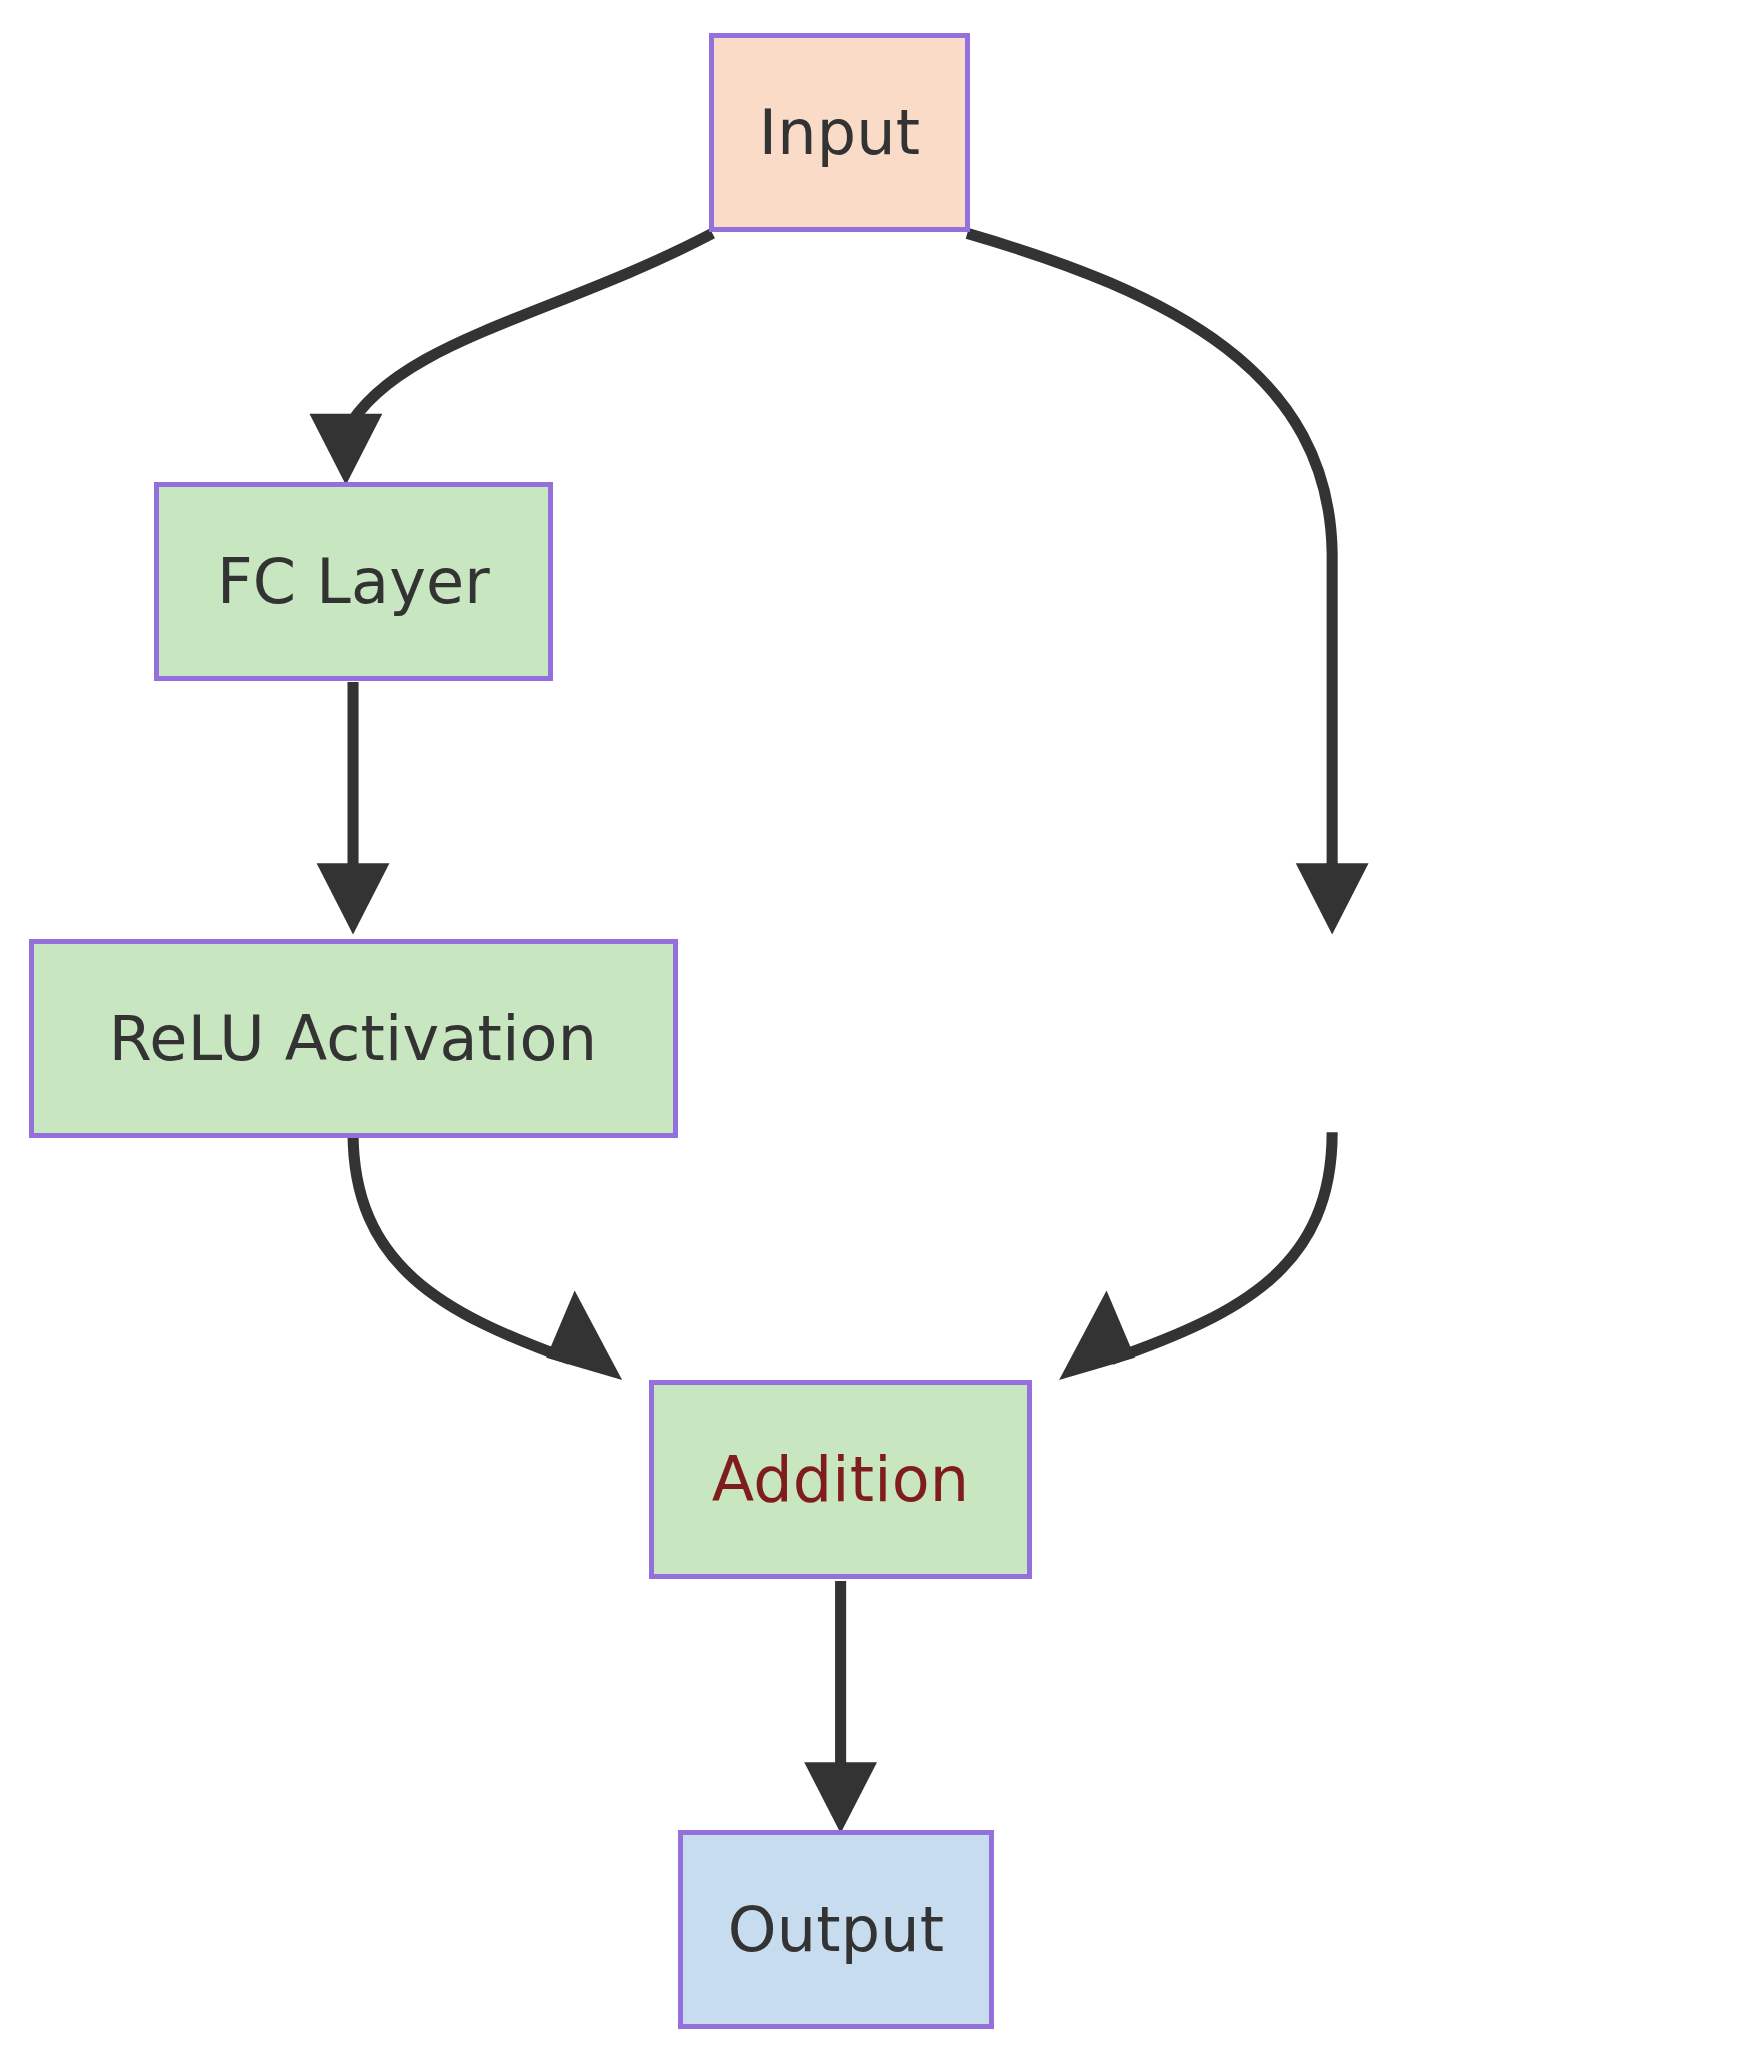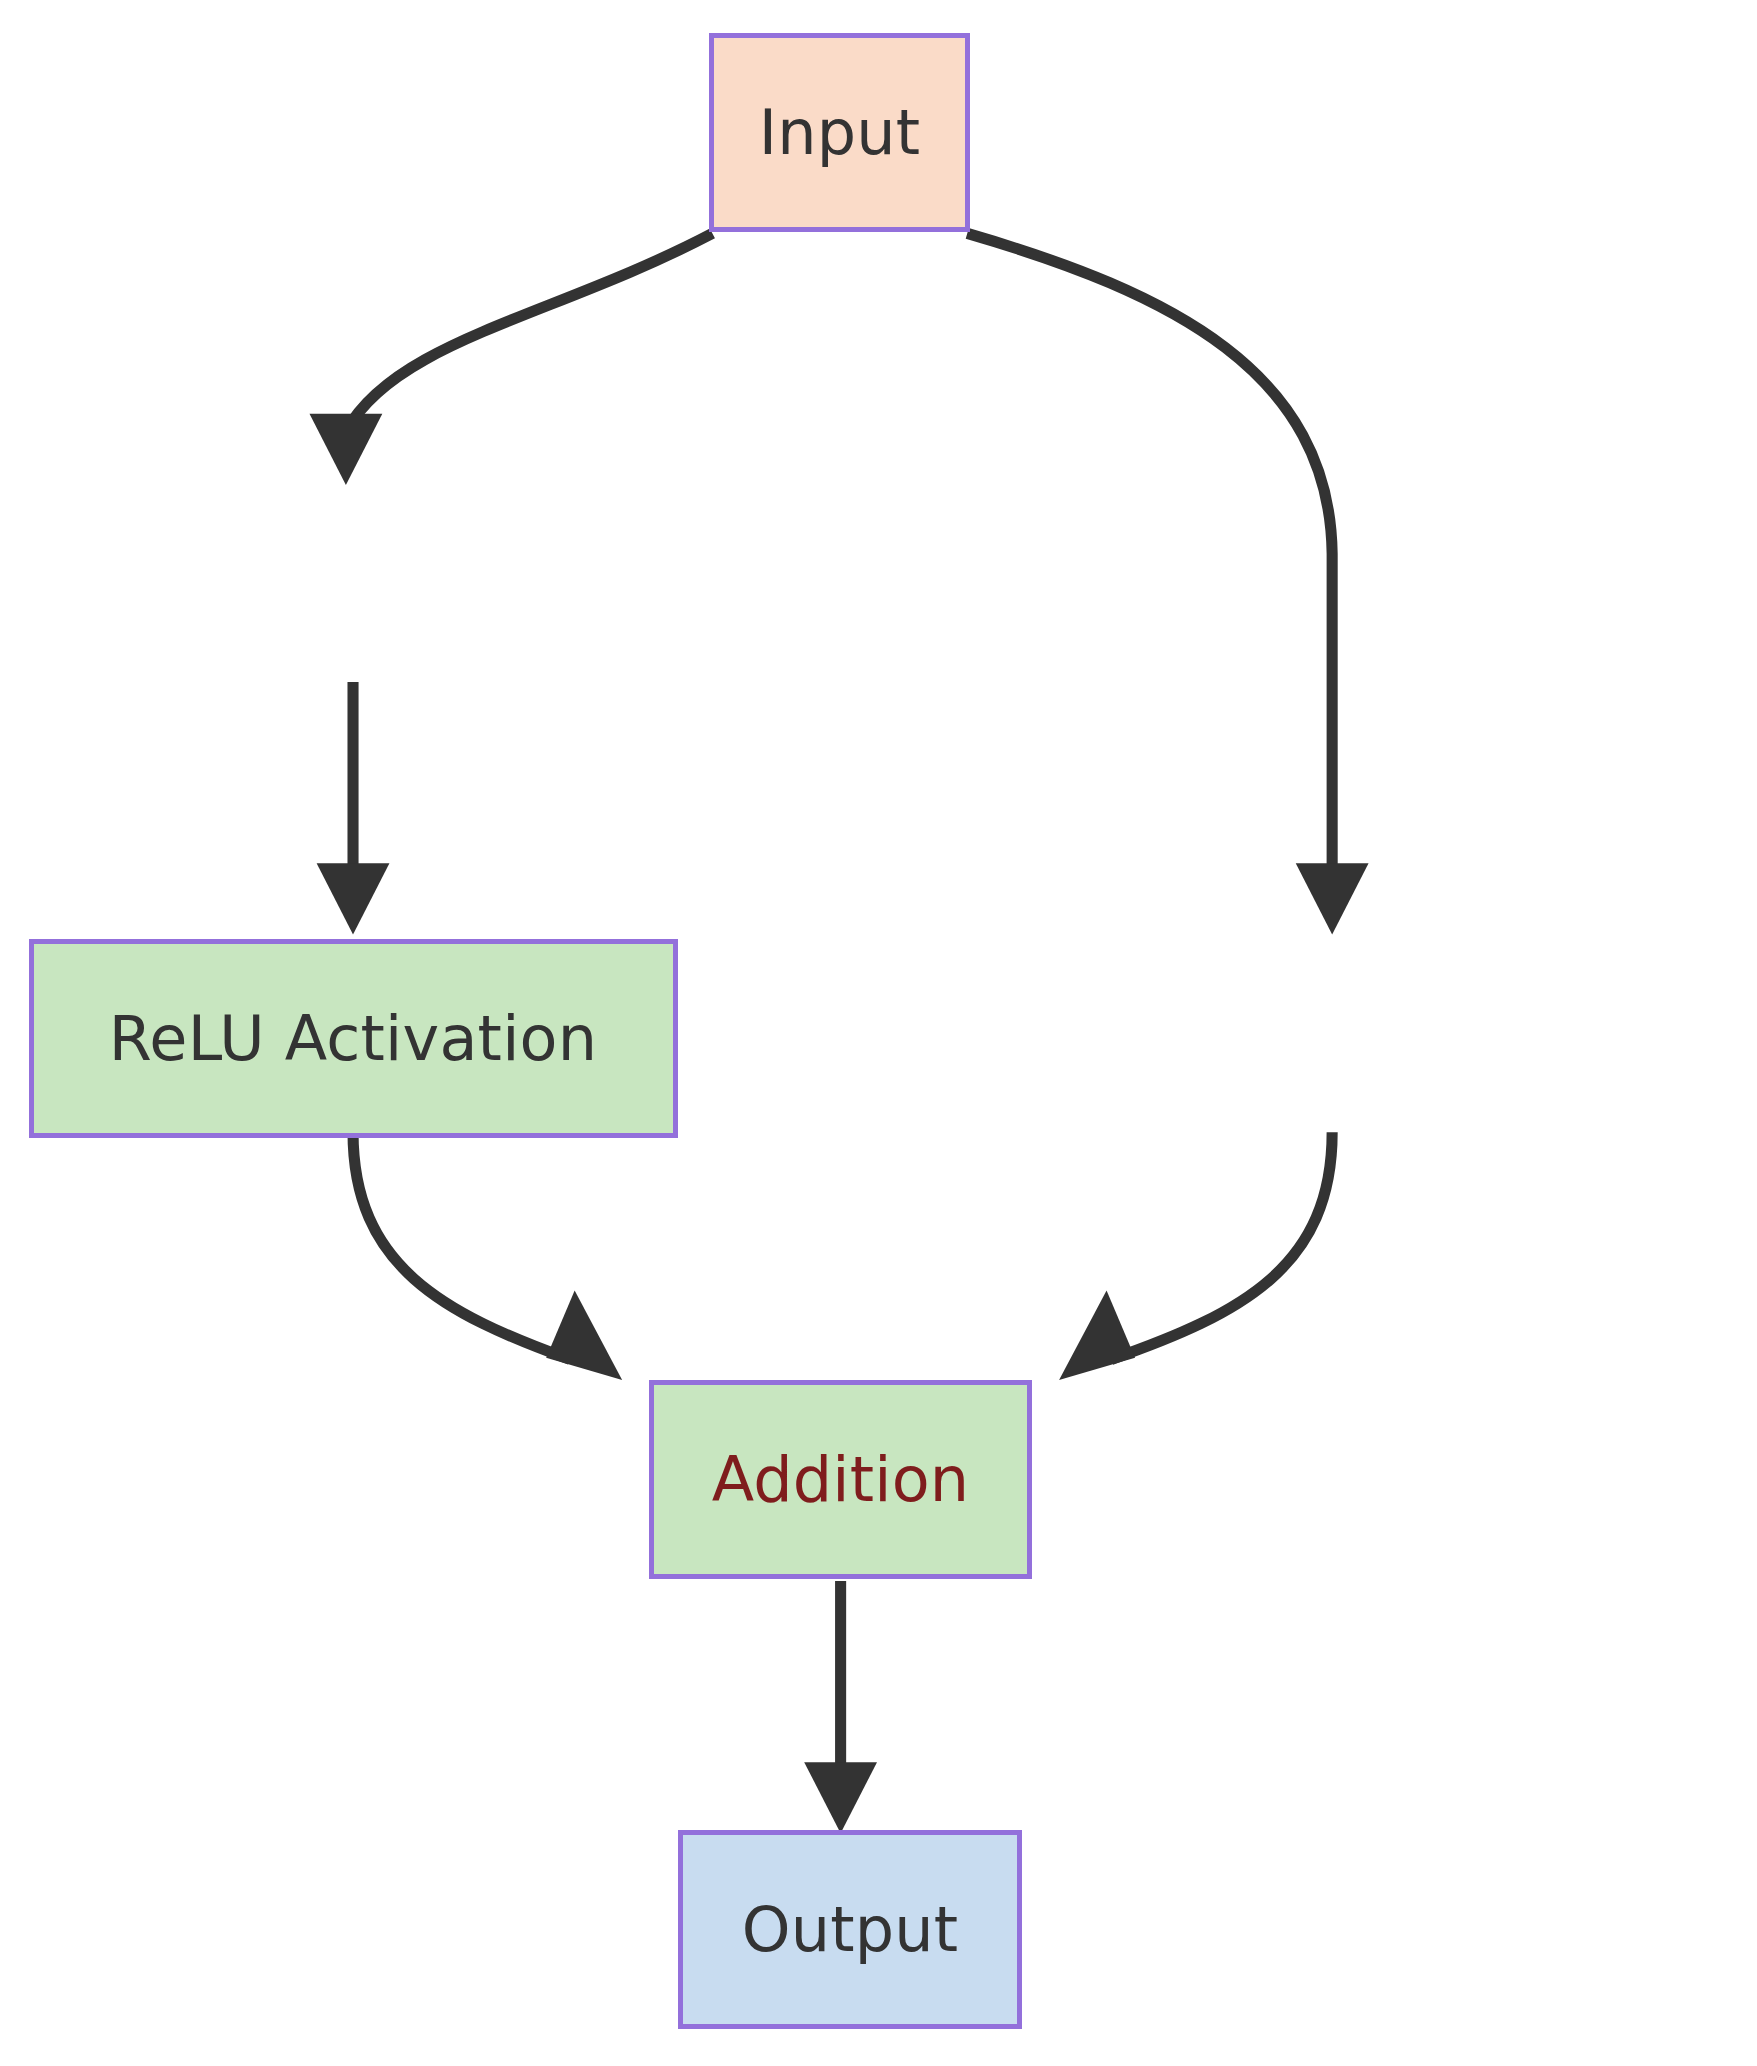--- a/index.html
+++ b/index.html
@@ -99,28 +99,31 @@
     <g>
       <path class="edge-path" d="M 1062,1998 L 1062,2249" style="stroke: rgb(51, 51, 51);"></path>
       <polygon class="arrow-head" points="1062,2317 1016,2227 1108,2227" style="fill: rgb(51, 51, 51);"></polygon>
     </g>
   </svg>
 
   <div class="node-box fill-input" style="left: 709px; top: 33px; width: 261px; height: 199px; border-color: rgb(147, 112, 219); background-color: rgb(250, 219, 200);">
     <span class="node-label" style="color: rgb(51, 51, 51);">Input</span>
   </div>
 
+  <div class="node-box fill-process" style="left: 154px; top: 482px; width: 399px; height: 199px; border-color: rgb(147, 112, 219); background-color: rgb(200, 230, 192);">
+    <span class="node-label" style="color: rgb(51, 51, 51);">FC Layer</span>
+  </div>
 
   <div class="node-box fill-process" style="left: 28.5px; top: 939px; width: 649px; height: 199px; border-color: rgb(147, 112, 219); background-color: rgb(200, 230, 192);">
     <span class="node-label" style="color: rgb(51, 51, 51);">ReLU Activation</span>
   </div>
 
 
   <div class="node-box fill-process" style="left: 649px; top: 1380px; width: 383px; height: 199px; border-color: rgb(147, 112, 219); background-color: rgb(200, 230, 192);">
     <span class="node-label" style="color: #7f1d1d;">Addition</span>
   </div>
 
-  <div class="node-box fill-output" style="left: 678px; top: 1830px; width: 344px; height: 199px; border-color: rgb(147, 112, 219); background-color: rgb(200, 220, 240);">
+  <div class="node-box fill-output" style="left: 678px; top: 1830px; width: 316px; height: 199px; border-color: rgb(147, 112, 219); background-color: rgb(200, 220, 240);">
     <span class="node-label" style="color: rgb(51, 51, 51);">Output</span>
   </div>
 
 </div>
 
 
 </body></html>

